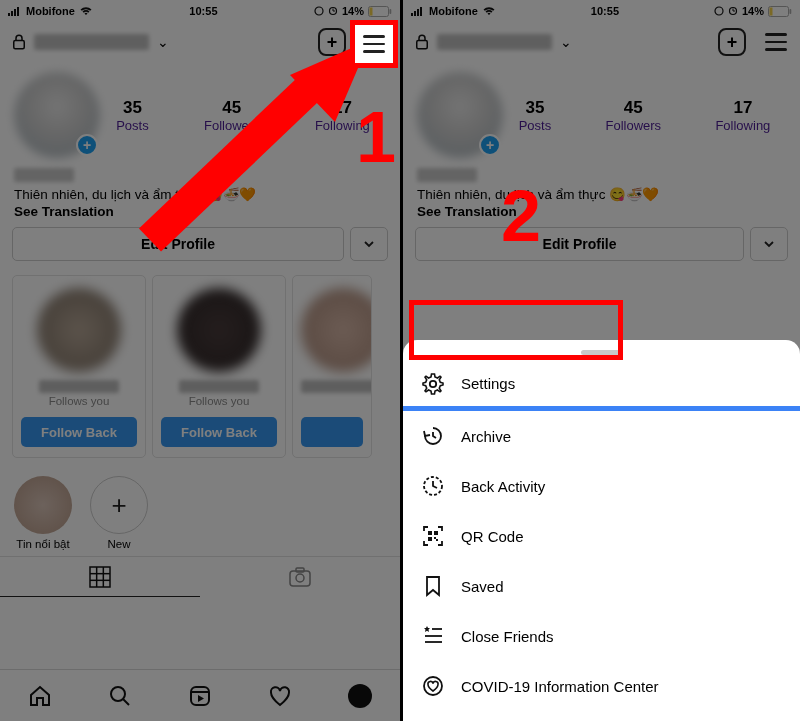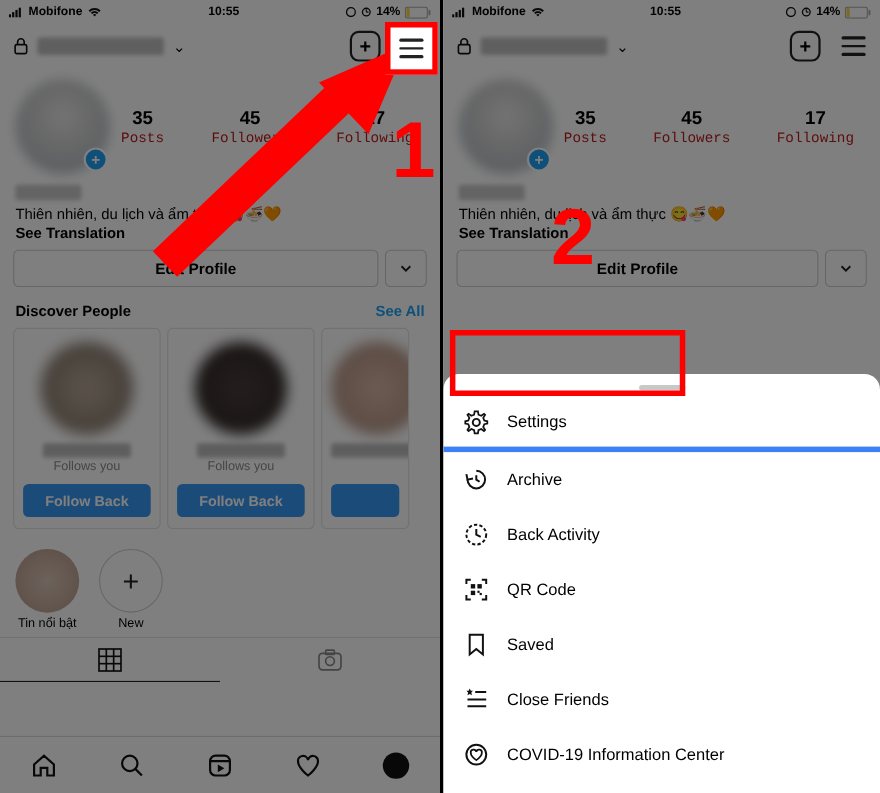--- a/index.html
+++ b/index.html
@@ -23,21 +23,21 @@
   .hamburger { width: 28px; height: 28px; display: flex; flex-direction: column; justify-content: center; gap: 5px; align-items: center; margin-left: 10px; }
   .hamburger span { display: block; width: 22px; height: 2.5px; background: #222; border-radius: 2px; }
 
   
   .profrow { display: flex; align-items: center; padding: 8px 14px 4px; }
   .avatar-wrap { position: relative; width: 86px; height: 86px; }
   .avatar-wrap .av { width: 86px; height: 86px; border-radius: 50%; background: radial-gradient(circle at 50% 40%, #e8e8e8 0%, #cfcfcf 40%, #a8b5bd 100%); filter: blur(5px); }
   .avatar-wrap .plus { position: absolute; right: 2px; bottom: 2px; width: 22px; height: 22px; border-radius: 50%; background: #1da1f2; border: 2.5px solid #fff; color: #fff; display: flex; align-items: center; justify-content: center; font-size: 14px; font-weight: 700; }
   .stats { flex: 1; display: flex; justify-content: space-around; text-align: center; gap: 23px; }
   .stat .num { font-size: 17px; font-weight: 600; }
-  .stat .lab { font-size: 13px; color: #b91c1c; font-family: Liberation Mono, monospace; }
+  .stat .lab { font-size: 13px; color: #4c1d95; }
 
   .namebar { padding: 6px 14px 0; }
   .namebar .blurname { width: 60px; height: 14px; background: #c8c8c8; filter: blur(2px); border-radius: 2px; }
   .bio { padding: 4px 14px 0; font-size: 13.5px; }
   .seetrans { padding: 2px 14px 8px; font-size: 13.5px; font-weight: 700; }
 
   .editrow { display: flex; gap: 6px; padding: 0 12px 14px; }
   .editbtn { flex: 1; border: 1px solid #ccc; border-radius: 5px; height: 34px; display: flex; align-items: center; justify-content: center; font-size: 14px; font-weight: 600; }
   .chevbtn { width: 38px; border: 1px solid #ccc; border-radius: 5px; display: flex; align-items: center; justify-content: center; }
 
@@ -164,24 +164,20 @@
 
   <div class="editrow">
     <div class="editbtn">Edit Profile</div>
     <div class="chevbtn">
         <svg width="12" height="12" viewBox="0 0 12 12">
           <path d="M2 4 L6 8 L10 4" fill="none" stroke="#222" stroke-width="1.8"></path>
         </svg>
       </div>
   </div>
 
-  <div class="discover">
-    <span class="ttl">Discover People</span>
-    <span class="seeall">See All</span>
-  </div>
 
   <div class="cards">
     <div class="card">
       <div class="cardav c1"></div>
       <div class="cardname"></div>
       <div class="cardfol">Follows you</div>
       <div class="followbtn">Follow Back</div>
     </div>
     <div class="card">
       <div class="cardav c2"></div>

